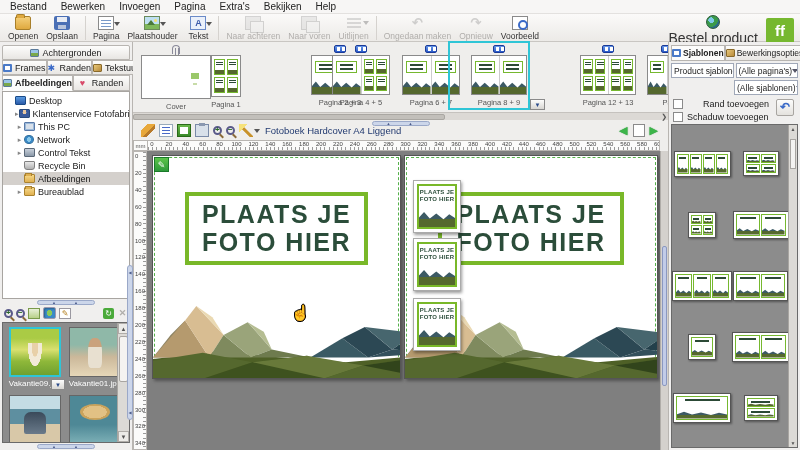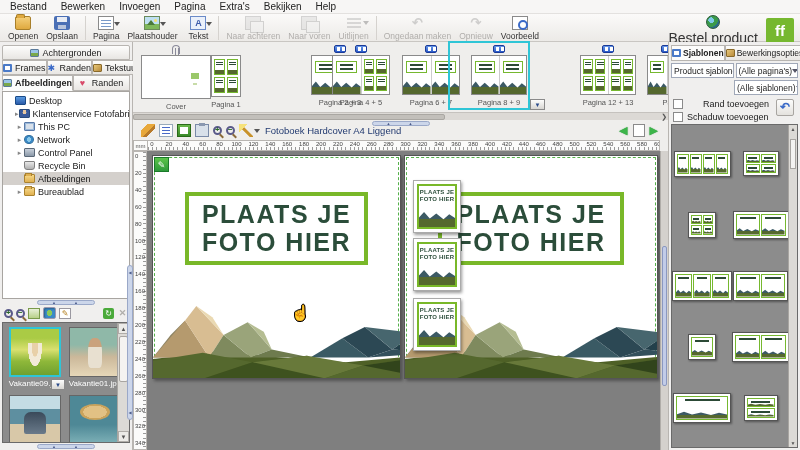--- a/index.html
+++ b/index.html
@@ -378,21 +378,21 @@
           <span>This PC</span>
         </div>
       <div class="tree-row child">
           <span class="tw">▸</span>
           <span class="ticon ti-net"></span>
           <span>Network</span>
         </div>
       <div class="tree-row child">
           <span class="tw">▸</span>
           <span class="ticon ti-cpl"></span>
-          <span>Control Panel</span>
+          <span>Control Tekst</span>
         </div>
       <div class="tree-row child">
           <span class="tw"></span>
           <span class="ticon ti-bin"></span>
           <span>Recycle Bin</span>
         </div>
       <div class="tree-row child sel">
           <span class="tw"></span>
           <span class="ticon ti-folder"></span>
           <span>Afbeeldingen</span>

